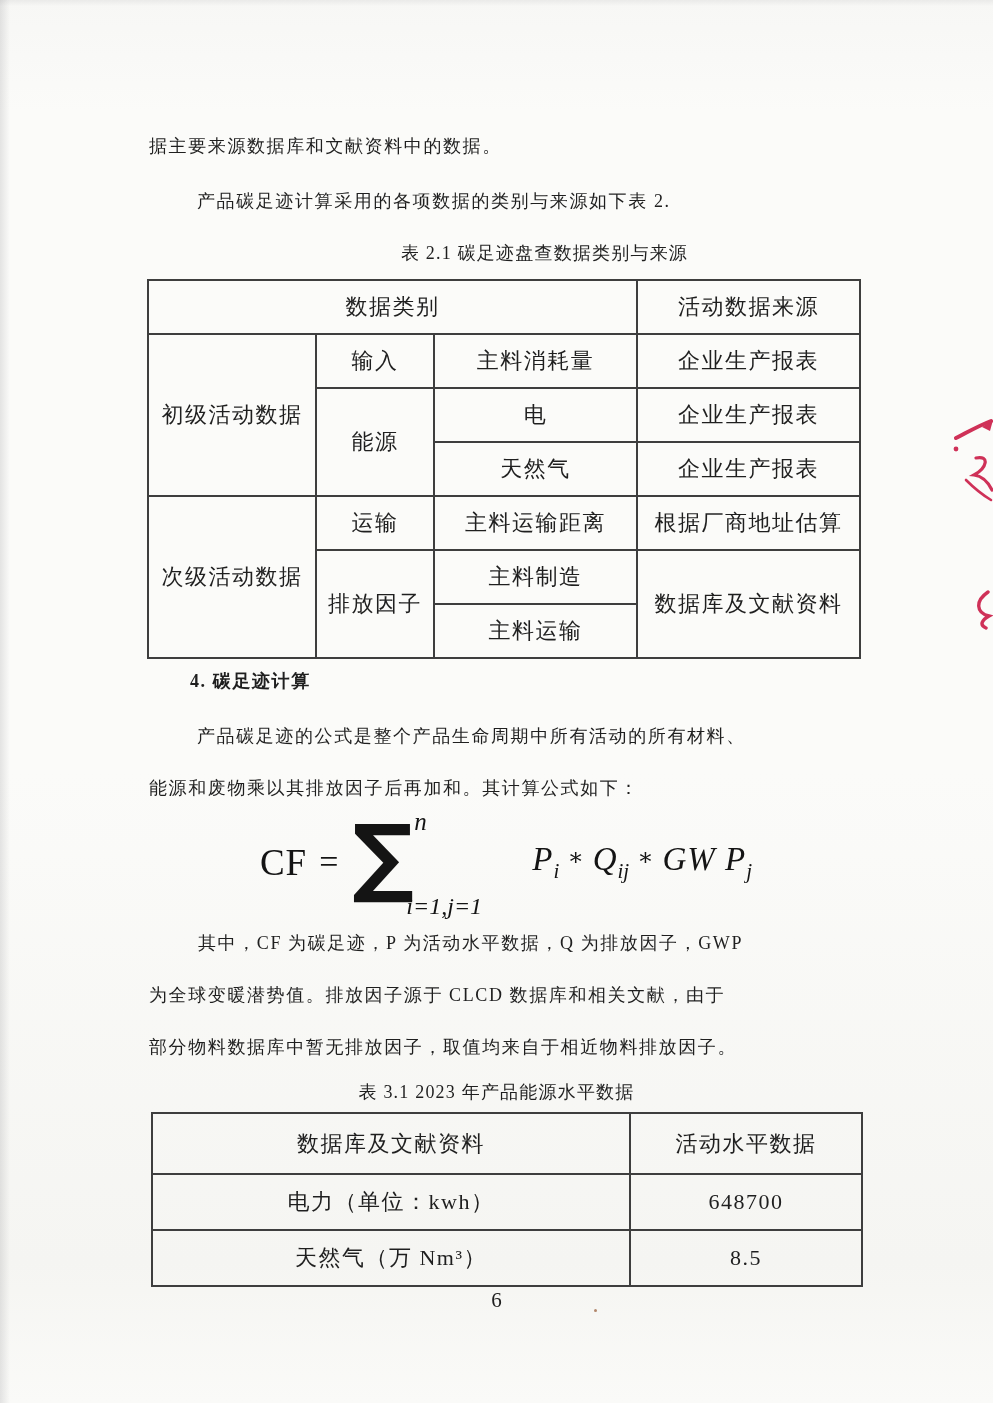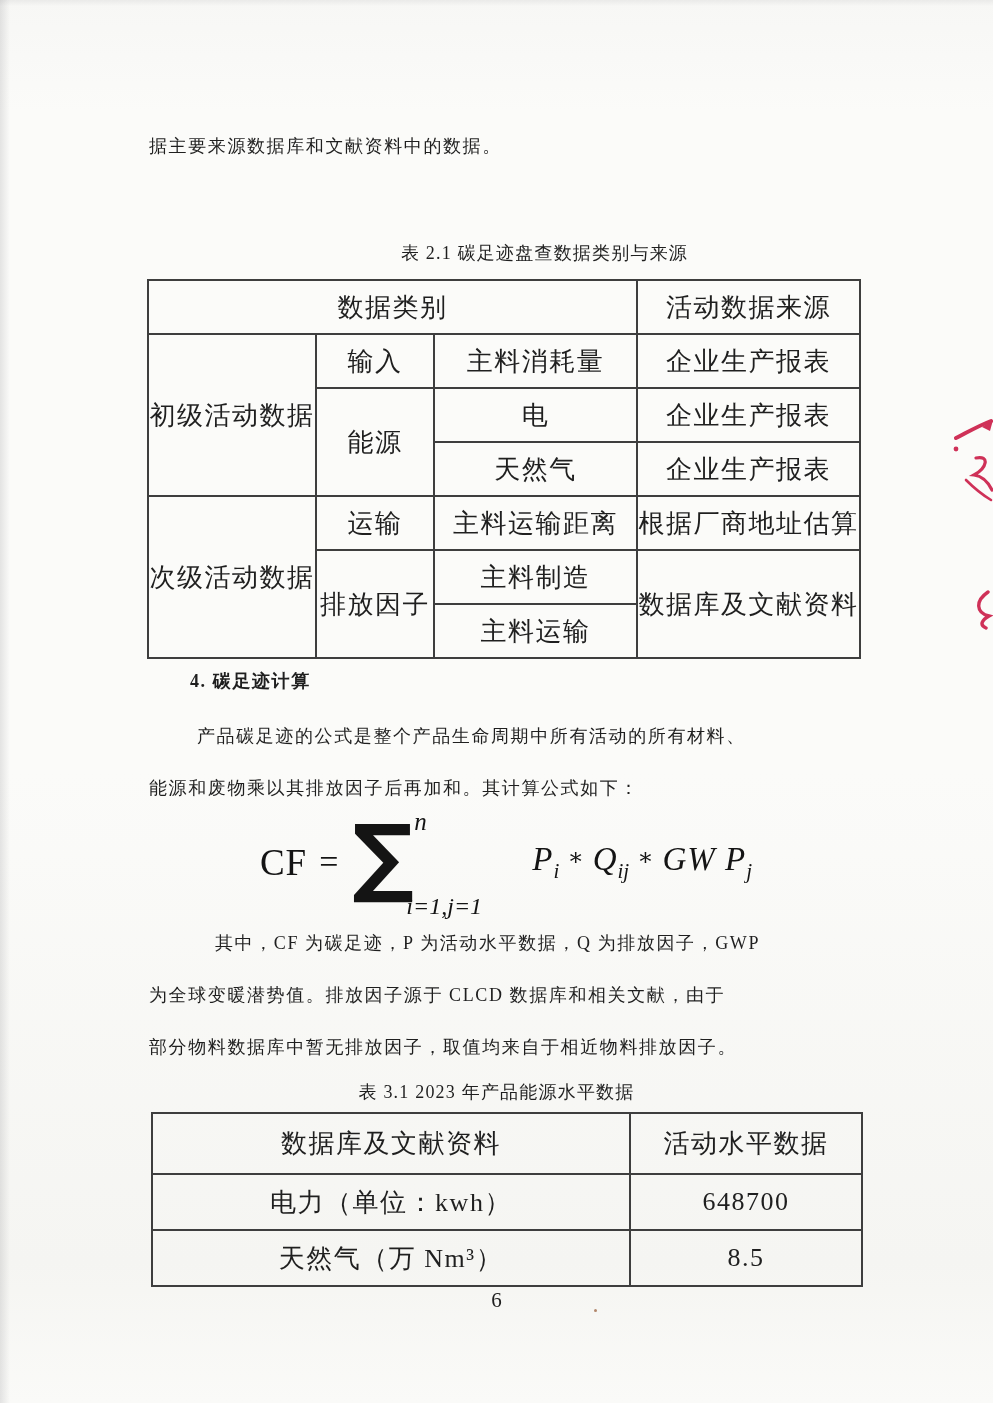--- a/index.html
+++ b/index.html
@@ -29,21 +29,21 @@
     letter-spacing:1.6px;
     white-space:nowrap;
     line-height:30px;
   }
   .center{left:0;width:993px;text-align:center;letter-spacing:1.2px;}
   .bold{font-weight:700;}
   table{border-collapse:collapse;table-layout:fixed;position:absolute;background:transparent;}
   td{
     border:2px solid #3e3e3e;
     text-align:center;vertical-align:middle;
-    font-size:26px;letter-spacing:1.5px;
+    font-size:22px;letter-spacing:1.5px;
     padding:0;
   }
   .t21{left:147px;top:279px;width:712px;}
   .t21 td{height:52px;}
   .t31{left:151px;top:1112px;width:710px;}
   .t31 .hrow td{height:59px;}
   .t31 .drow td{height:54px;}
   
   .formula{
     position:absolute;left:150px;top:806px;width:712px;height:112px;
@@ -68,20 +68,21 @@
   .speck{position:absolute;left:594px;top:1309px;width:3px;height:3px;border-radius:50%;background:#a06a4a;opacity:.8;}
 </style>
 </head>
 <body>
 
 <div class="page">
   <div class="edge-top"></div>
   <div class="edge-left"></div>
 
   <div class="txt" style="left:149px;top:131px;">据主要来源数据库和文献资料中的数据。</div>
+  <div class="txt" style="left:197px;top:186px;">产品碳足迹计算采用的各项数据的类别与来源如下表 2.</div>
 
   <div class="txt center" style="top:238px;padding-left:48px;">表 2.1 碳足迹盘查数据类别与来源</div>
 
   <table class="t21">
     <colgroup>
         <col style="width:168px">
         <col style="width:118px">
         <col style="width:203px">
         <col style="width:223px">
       </colgroup>
@@ -130,21 +131,21 @@
     <span class="f-cf">CF</span>
     <span class="f-eq">=</span>
     <span class="sigma-block">
       <span class="f-sigma">∑</span>
       <span class="f-sup">n</span>
       <span class="f-sub">i=1,j=1</span>
     </span>
     <span class="f-terms"><span>P</span><sub>i</sub><span class="f-star">∗</span><span>Q</span><sub>ij</sub><span class="f-star">∗</span><span>GW P</span><sub>j</sub></span>
   </div>
 
-  <div class="txt" style="left:215px;top:928px;">其中，CF 为碳足迹，P 为活动水平数据，Q 为排放因子，GWP</div>
+  <div class="txt" style="left:198px;top:928px;">其中，CF 为碳足迹，P 为活动水平数据，Q 为排放因子，GWP</div>
   <div class="txt" style="left:149px;top:980px;">为全球变暖潜势值。排放因子源于 CLCD 数据库和相关文献，由于</div>
   <div class="txt" style="left:149px;top:1032px;">部分物料数据库中暂无排放因子，取值均来自于相近物料排放因子。</div>
 
   <div class="txt center" style="top:1077px;">表 3.1 2023 年产品能源水平数据</div>
 
   <table class="t31">
     <colgroup>
         <col style="width:478px">
         <col style="width:232px">
       </colgroup>

